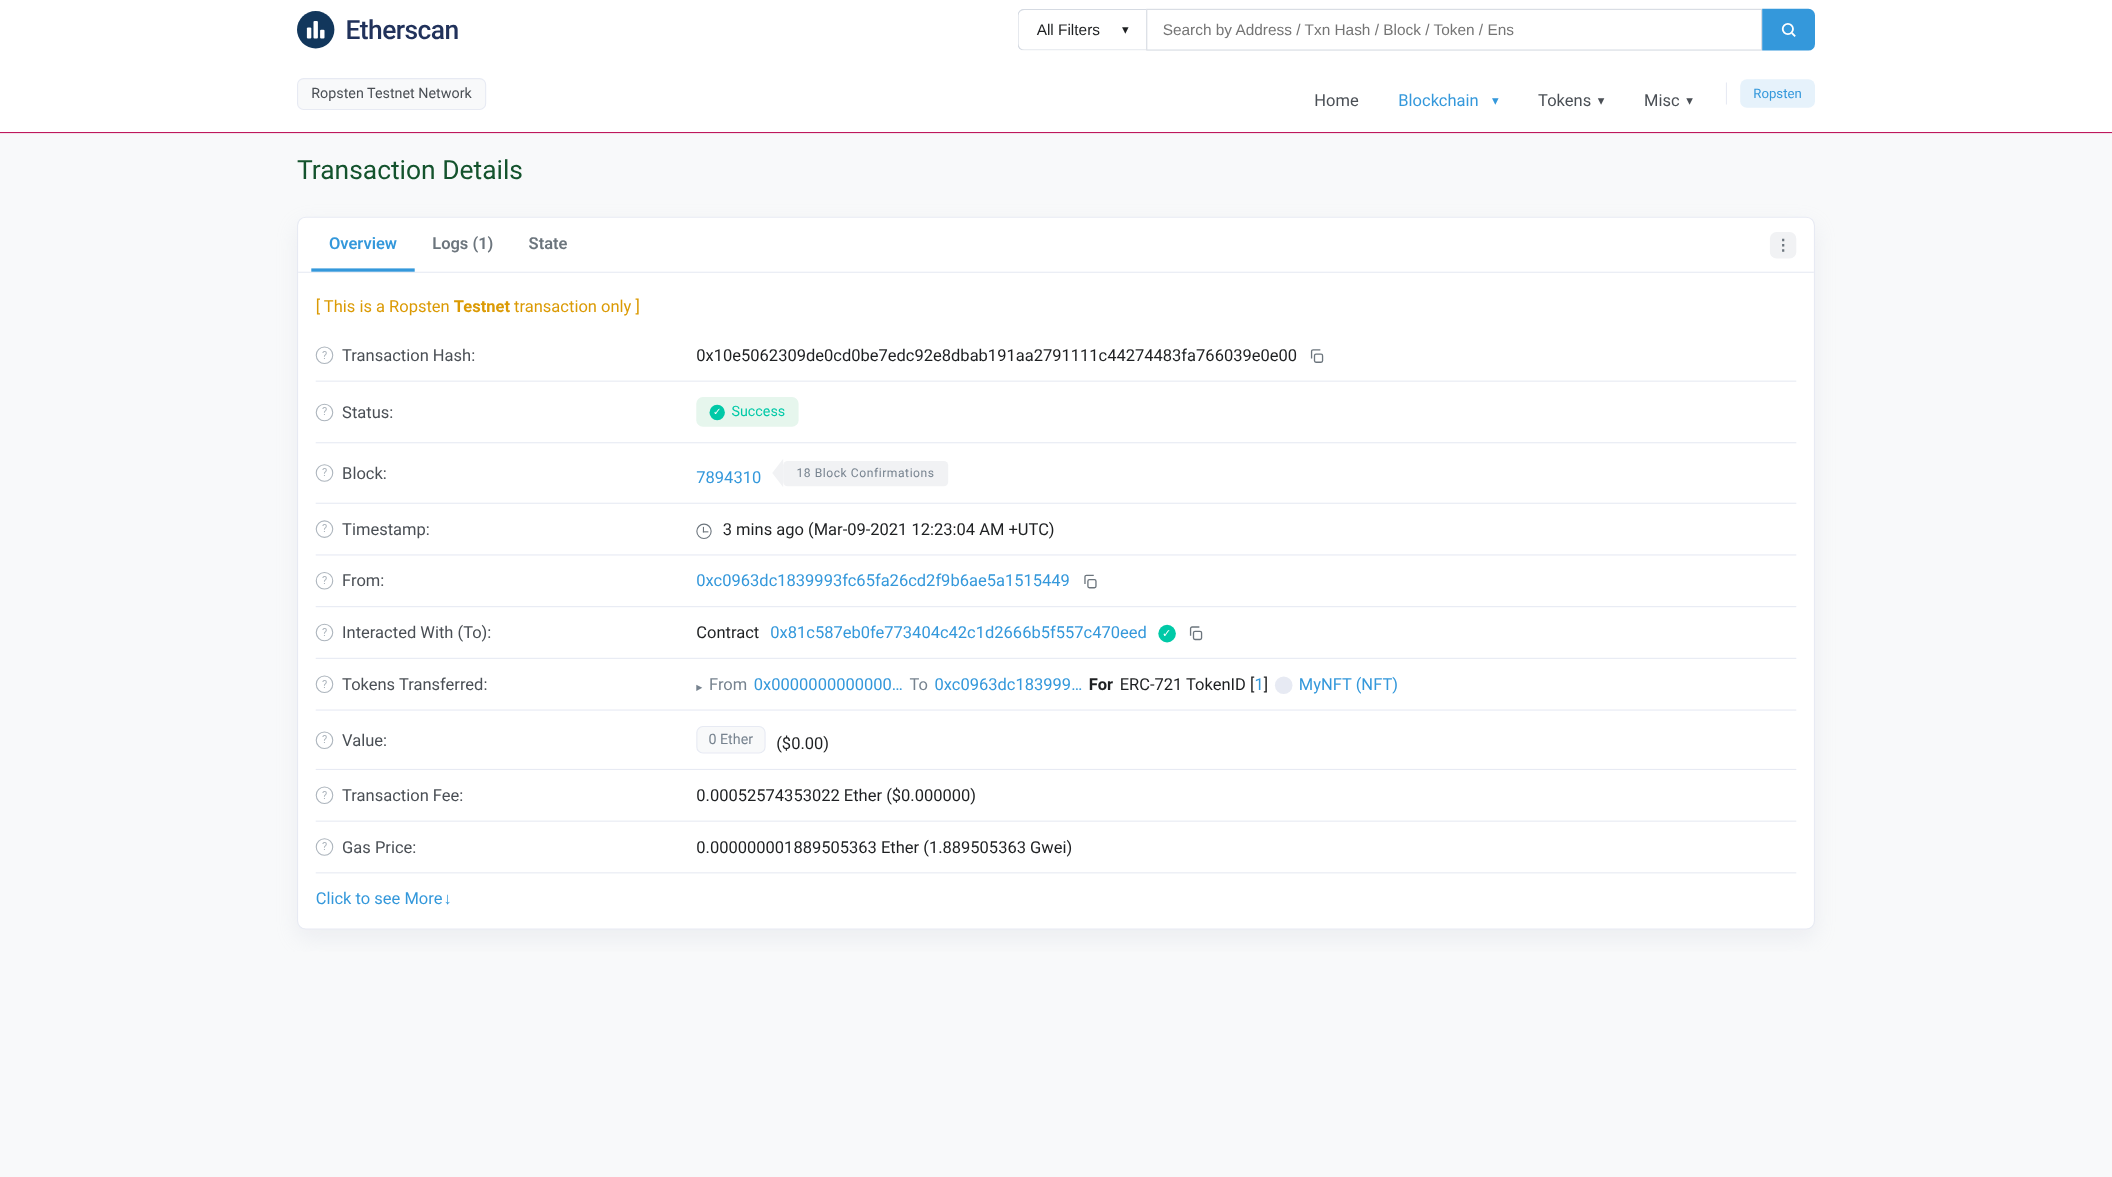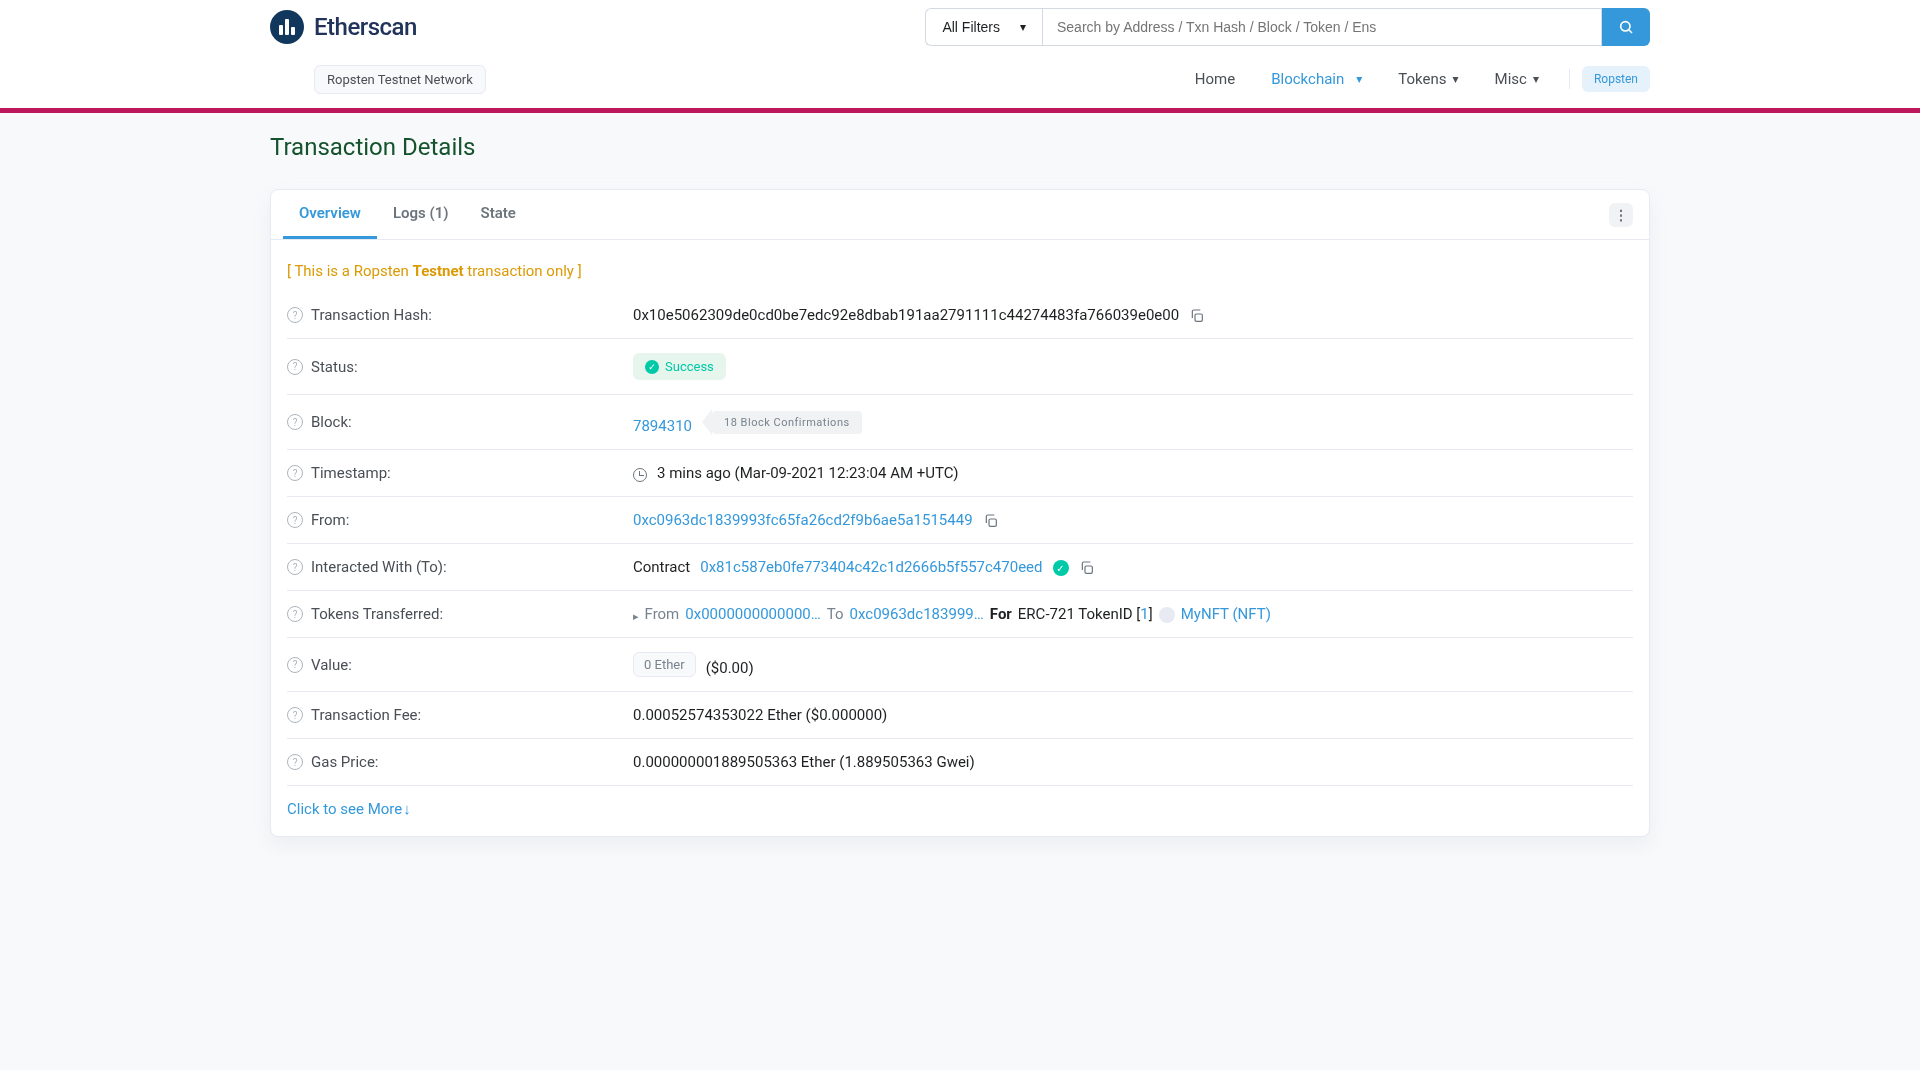--- a/index.html
+++ b/index.html
@@ -1,38 +1,38 @@
 <!DOCTYPE html>
 <html><head>
 <meta charset="utf-8">
 <style>
 * { box-sizing: border-box; margin: 0; padding: 0; }
 body { font-family: -apple-system, BlinkMacSystemFont, "Segoe UI", Roboto, "Helvetica Neue", Arial, sans-serif; background: #f8f9fa; color: #1e2022; font-size: 14px; }
 a { text-decoration: none; }
 
-.header { background: #fff; border-bottom: 5px solid #be185d; }
+.header { background: #fff; border-bottom: 1px solid #be185d; }
 .header-container { max-width: 1420px; margin: 0 auto; padding: 0 20px; }
 .header-top { display: flex; align-items: center; justify-content: space-between; padding: 8px 0; }
 .logo-group { display: flex; align-items: center; gap: 10px; }
 .logo-circle { width: 34px; height: 34px; border-radius: 50%; background: #12375c; position: relative; overflow: hidden; display:flex; align-items:center; justify-content:center; }
 .logo-circle::before { content: ""; position: absolute; inset: 0; background: linear-gradient(#6c757d 0 0); clip-path: polygon(30% 35%, 40% 35%, 40% 70%, 60% 70%, 60% 30%, 70% 30%, 70% 80%, 30% 80%); opacity:0; }
 .logo-bars { display:flex; gap:2px; align-items:flex-end; }
 .logo-bars span { width:4px; background:#fff; border-radius:1px; }
 .logo-bars span:nth-child(1){height:10px}
 .logo-bars span:nth-child(2){height:16px}
 .logo-bars span:nth-child(3){height:8px}
 .logo-text { font-size: 24px; font-weight: 500; color: #21325b; letter-spacing: -0.5px; }
 .search-wrap { display:flex; margin-left:auto; }
 .filter-btn { display:flex; align-items:center; gap:20px; padding:10px 16px; background:#fff; border:1px solid #d5dae2; border-right:none; border-radius:6px 0 0 6px; color:#1e2022; cursor:pointer; font-size:14px; }
 .search-input { width:560px; padding:10px 14px; border:1px solid #d5dae2; font-size:14px; outline:none; }
 .search-btn { width:48px; background:#3498db; border:none; border-radius:0 6px 6px 0; color:#fff; cursor:pointer; display:flex; align-items:center; justify-content:center; }
 .header-bottom { display:flex; align-items:center; justify-content:space-between; padding:8px 0 12px; }
-.network-badge { background:#f8f9fa; border:1px solid #e7eaf3; border-radius:6px; padding:6px 12px; font-size:13px; color:#4a4f55;margin-left:44px; }
+.network-badge { background:#f8f9fa; border:1px solid #e7eaf3; border-radius:6px; padding:6px 12px; font-size:13px; color:#4a4f55; }
 .nav { display:flex; align-items:center; gap:0; }
-.nav-item { padding:8px 18px; color:#4a4f55; font-size:15px; cursor:pointer; display:flex; align-items:center; gap:6px; }
+.nav-item { padding:8px 18px; color:#4a4f55; font-size:15px; cursor:pointer; display:flex; align-items:center; gap:6px;margin-top:12px; }
 .nav-item.active { color:#3498db;gap:12px; }
 .nav-divider { width:1px; height:20px; background:#e7eaf3; margin:0 12px; }
 .ropsten-badge { background:#e6f2fb; color:#3498db; padding:6px 12px; border-radius:6px; font-size:12px; cursor:pointer; }
 
 .content { max-width: 1420px; margin: 0 auto; padding: 20px; }
 .page-title { font-size: 24px; font-weight: 400; color: #14532d; margin-bottom: 28px; }
 
 .card { background:#fff; border:1px solid #e7eaf3; border-radius:8px; box-shadow:0 0.5rem 1.2rem rgba(189,197,209,.2); }
 .tabs { display:flex; align-items:center; border-bottom:1px solid #e7eaf3; padding:0 12px; }
 .tab { padding:14px 16px; font-size:15px; font-weight:600; color:#6c757d; cursor:pointer; border-bottom:3px solid transparent; }

